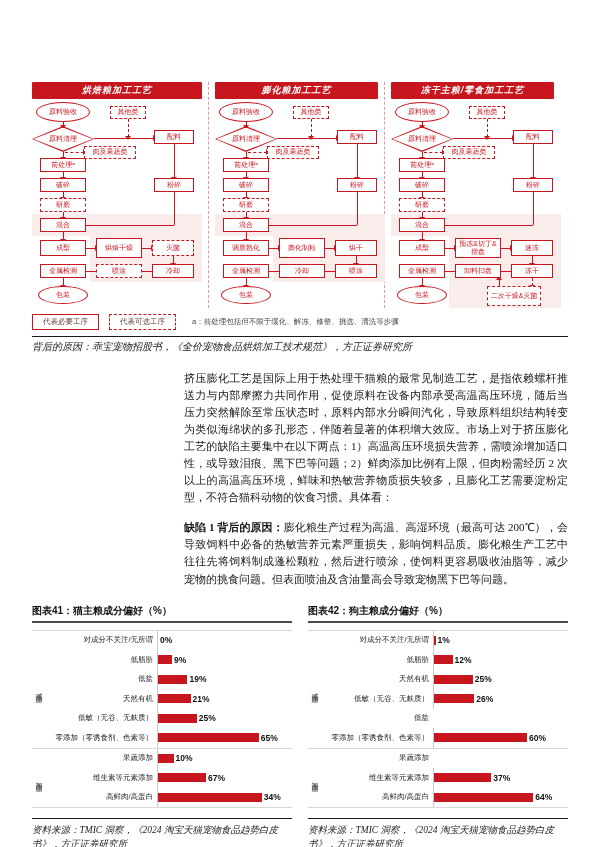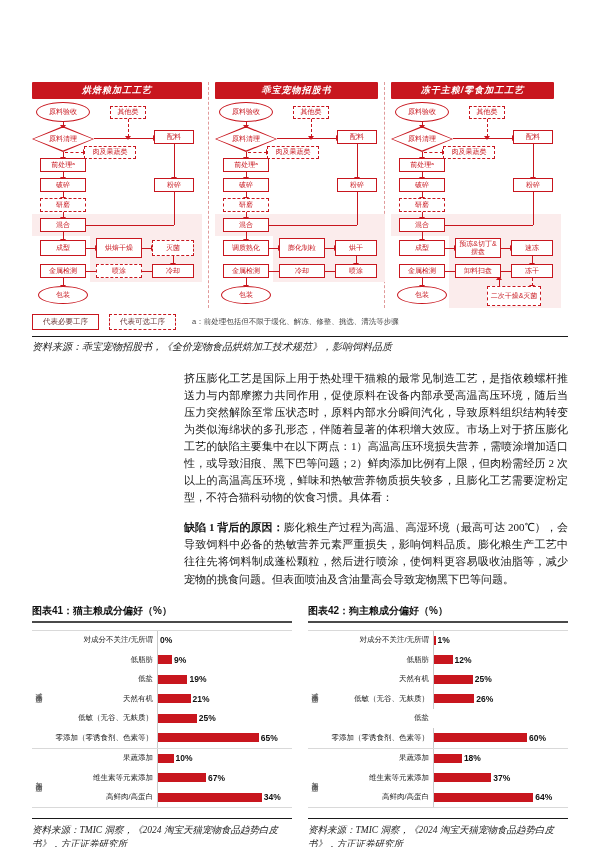--- a/index.html
+++ b/index.html
@@ -143,21 +143,21 @@
           <div class="ah ah-r" style="left: 119px; top: 143px;"></div>
           <div class="conn" style="left: 141px; top: 154px; height: 8px; width: 0px; border-left: 1px solid var(--red);"></div>
           <div class="ah ah-d" style="left: 138px; top: 161px;"></div>
           <div class="conn" style="left: 110px; top: 169px; width: 10px; height: 0px; border-top: 1px solid var(--red);"></div>
           <div class="ah ah-l" style="left: 106px; top: 166px;"></div>
           <div class="conn" style="left: 54px; top: 169px; width: 10px; height: 0px; border-top: 1px solid var(--red);"></div>
           <div class="ah ah-l" style="left: 50px; top: 166px;"></div>
         </div>
     </div>
     <div class="flow-col col2">
-      <div class="col-header">乖宝宠物招股书</div>
+      <div class="col-header">膨化粮加工工艺</div>
       <div class="flow-area">
         <div class="band band1"></div>
         <div class="band band2"></div>
       <div class="node oval pos-intake">原料验收</div>
           <div class="node dash pos-other">其他类</div>
           <div class="node diamond pos-clean">原料清理</div>
           <div class="node dash pos-meat">肉及果蔬类</div>
           <div class="node box pos-ingr">配料</div>
           <div class="node box pos-pretreat">前处理ᵃ</div>
           <div class="node box pos-crush">破碎</div>
@@ -274,21 +274,21 @@
     </div>
   </div>
 
   <div class="legend-row">
     <span class="lg-box lg-solid">代表必要工序</span>
     <span class="lg-box lg-dash">代表可选工序</span>
     <span class="lg-note">a：前处理包括但不限于缓化、解冻、修整、挑选、清洗等步骤</span>
   </div>
 
   <div class="hr-dark"></div>
-  <div class="src-line">资料来源：乖宝宠物招股书，《全价宠物食品烘焙加工技术规范》，影响饲料品质</div>
+  <div class="src-line">背后的原因：乖宝宠物招股书，《全价宠物食品烘焙加工技术规范》，方正证券研究所</div>
 
   <div class="body-block">
     <p>挤压膨化工艺是国际上用于热处理干猫粮的最常见制造工艺，是指依赖螺杆推送力与内部摩擦力共同作用，促使原料在设备内部承受高温高压环境，随后当压力突然解除至常压状态时，原料内部水分瞬间汽化，导致原料组织结构转变为类似海绵状的多孔形态，伴随着显著的体积增大效应。市场上对于挤压膨化工艺的缺陷主要集中在以下两点：1）高温高压环境损失营养，需喷涂增加适口性，或导致泪痕、黑下巴等问题；2）鲜肉添加比例有上限，但肉粉需经历 2 次以上的高温高压环境，鲜味和热敏营养物质损失较多，且膨化工艺需要淀粉定型，不符合猫科动物的饮食习惯。具体看：</p>
     <p><span class="b">缺陷 1 背后的原因：</span><span>膨化粮生产过程为高温、高湿环境（最高可达 200℃），会导致饲料中必备的热敏营养元素严重损失，影响饲料品质。膨化粮生产工艺中往往先将饲料制成蓬松颗粒，然后进行喷涂，使饲料更容易吸收油脂等，减少宠物的挑食问题。但表面喷油及含油量高会导致宠物黑下巴等问题。</span></p>
   </div>
 
   <div class="charts">
     <div class="chart">
       <div class="chart-title">图表41：猫主粮成分偏好（%）</div>
       <div class="chart-body">
@@ -412,24 +412,20 @@
                   <div class="cval">60%</div>
                 </div>
               </div>
             </div>
           </div>
           <div class="cgroup last">
             <div class="glabel">加法命题</div>
             <div class="crows">
               <div class="crow">
                 <div class="clabel">果蔬添加</div>
-                <div class="cbarzone">
-                  <div class="cbar" style="width: 27.9px; background: rgb(200, 22, 30);"></div>
-                  <div class="cval">18%</div>
-                </div>
               </div>
               <div class="crow">
                 <div class="clabel">维生素等元素添加</div>
                 <div class="cbarzone">
                   <div class="cbar" style="width: 57.35px; background: rgb(200, 22, 30);"></div>
                   <div class="cval">37%</div>
                 </div>
               </div>
               <div class="crow">
                 <div class="clabel">高鲜肉/高蛋白</div>

